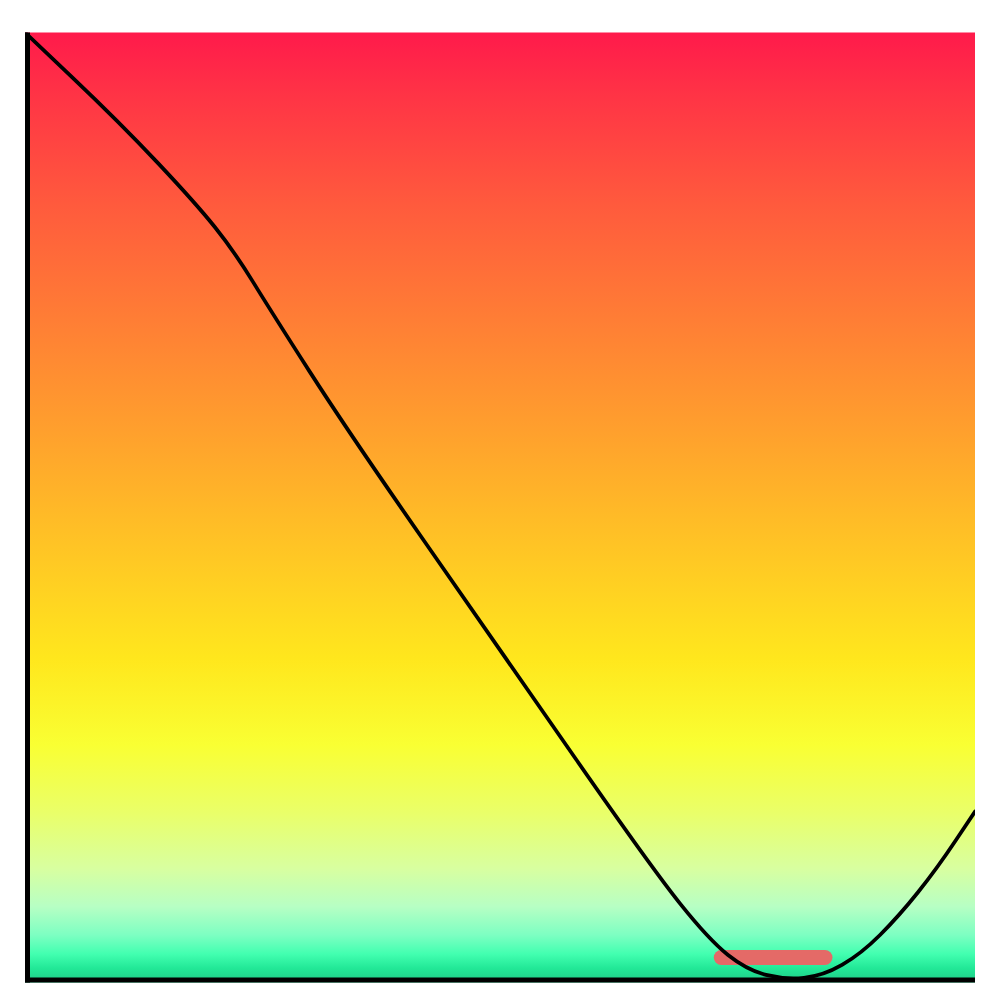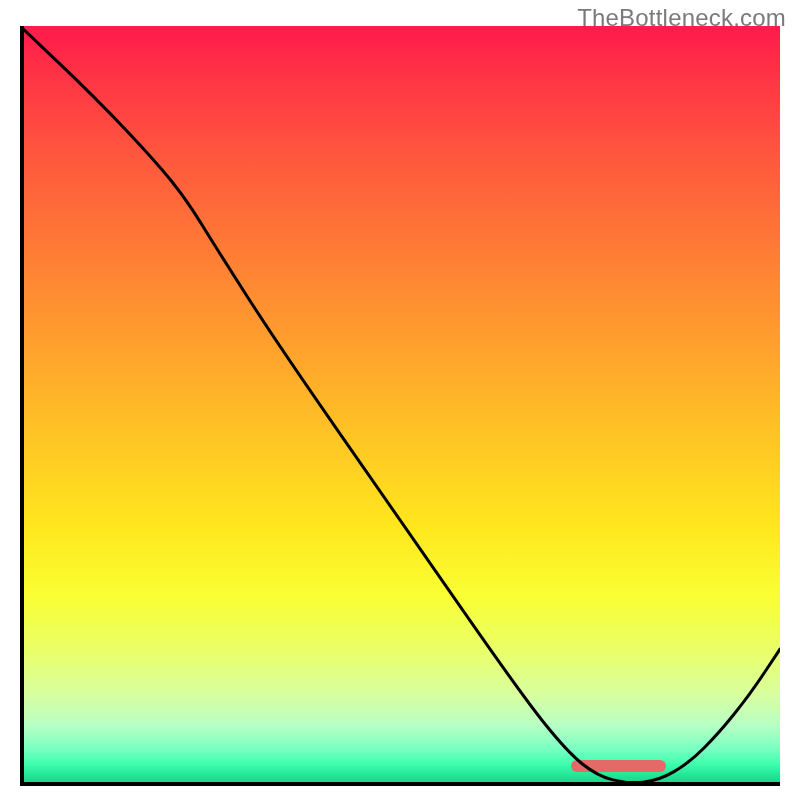--- a/index.html
+++ b/index.html
@@ -83,21 +83,20 @@
     position: absolute;
     background: #e46a67;
     border-radius: 999px;
     z-index: 2;
   }
 </style>
 </head>
 <body>
 
 <div class="wrap">
-  <div class="watermark">TheBottleneck.com</div>
 
   <div class="plot">
     <div class="gradient"></div>
 
     <div class="pill" id="pill" style="left: 551px; width: 95px; top: 734.24px; height: 12px; background: rgb(228, 106, 103);"></div>
 
     <svg class="curve" viewBox="0 0 760 760" preserveAspectRatio="none">
       <path id="curvePath" d="M 0.0 0.0 Q 0.0 0.0 38.0 36.1 Q 76.0 72.2 106.4 104.5 Q 136.8 136.8 152.0 155.8 Q 167.2 174.8 182.4 199.5 Q 197.6 224.2 228.0 271.7 Q 258.4 319.2 319.2 406.6 Q 380.0 494.0 440.8 581.4 Q 501.6 668.8 524.4 697.3 Q 547.2 725.8 562.4 738.0 Q 577.6 750.1 592.8 753.9 Q 608.0 757.7 623.2 756.2 Q 638.4 754.7 653.6 745.9 Q 668.8 737.2 684.0 722.0 Q 699.2 706.8 714.4 687.8 Q 729.6 668.8 744.8 646.0 T 760.0 623.2" fill="none" stroke="#000" stroke-width="3" stroke-linejoin="round" stroke-linecap="round"></path>
     </svg>
 

